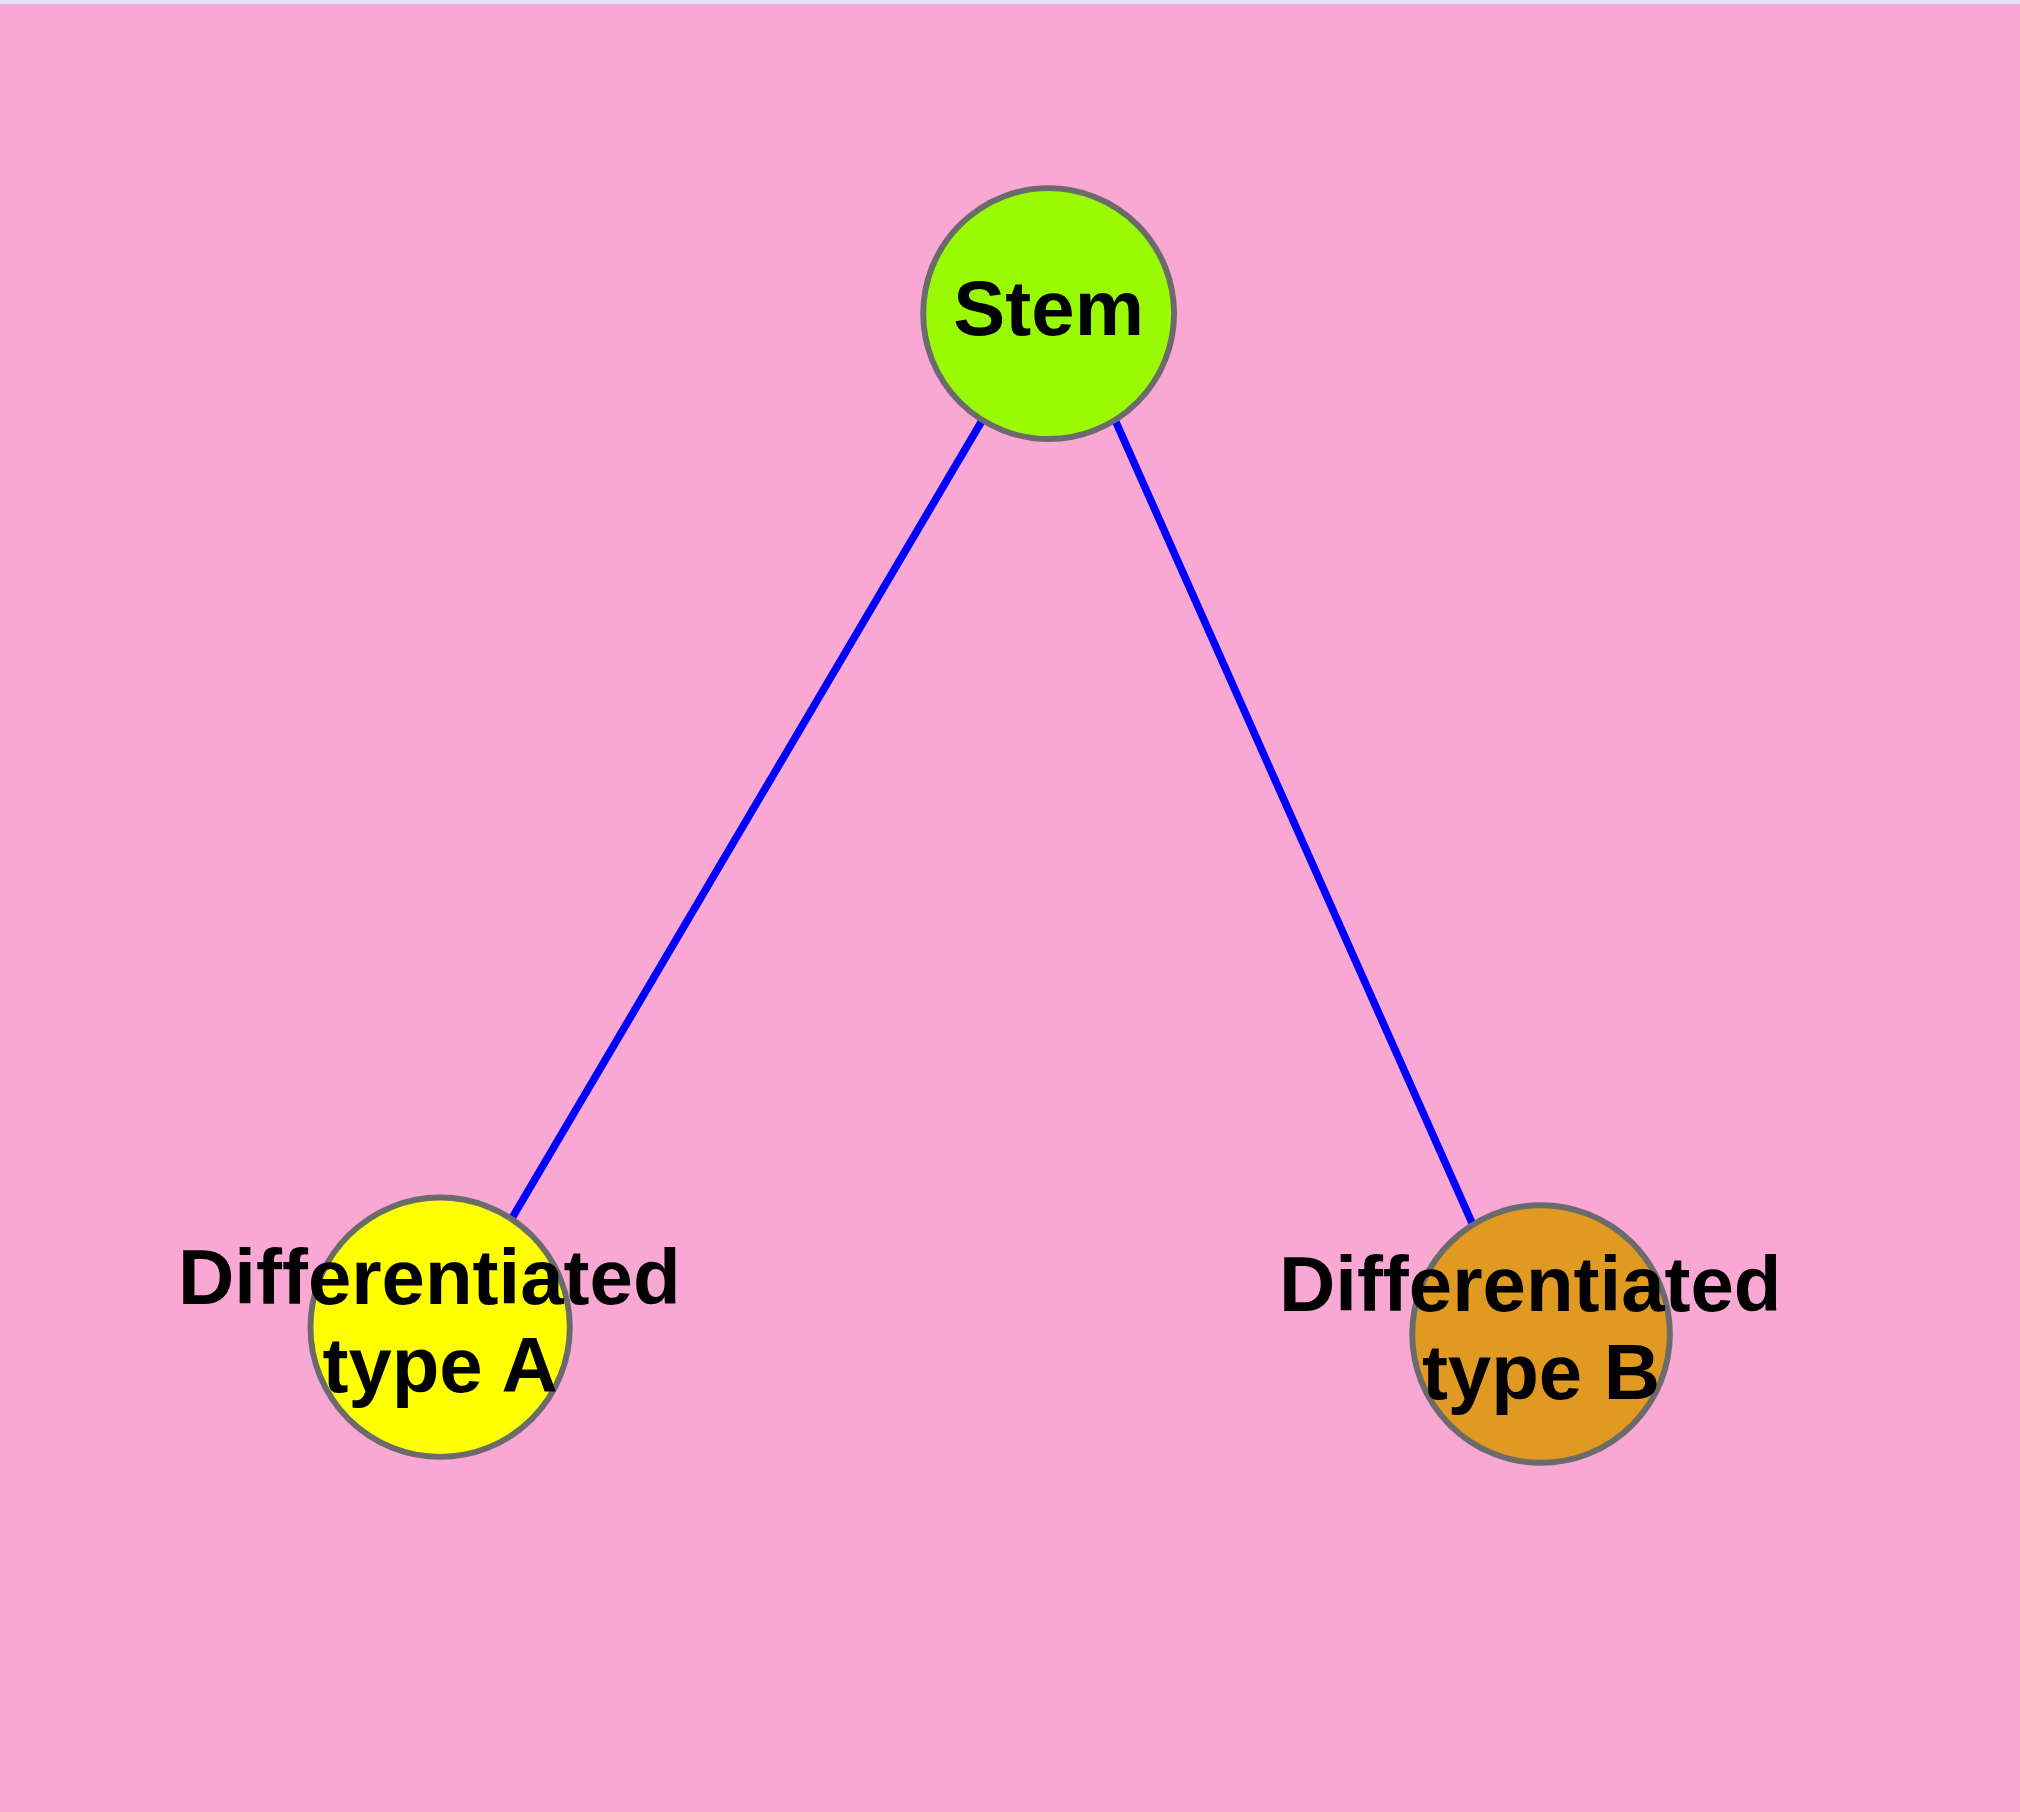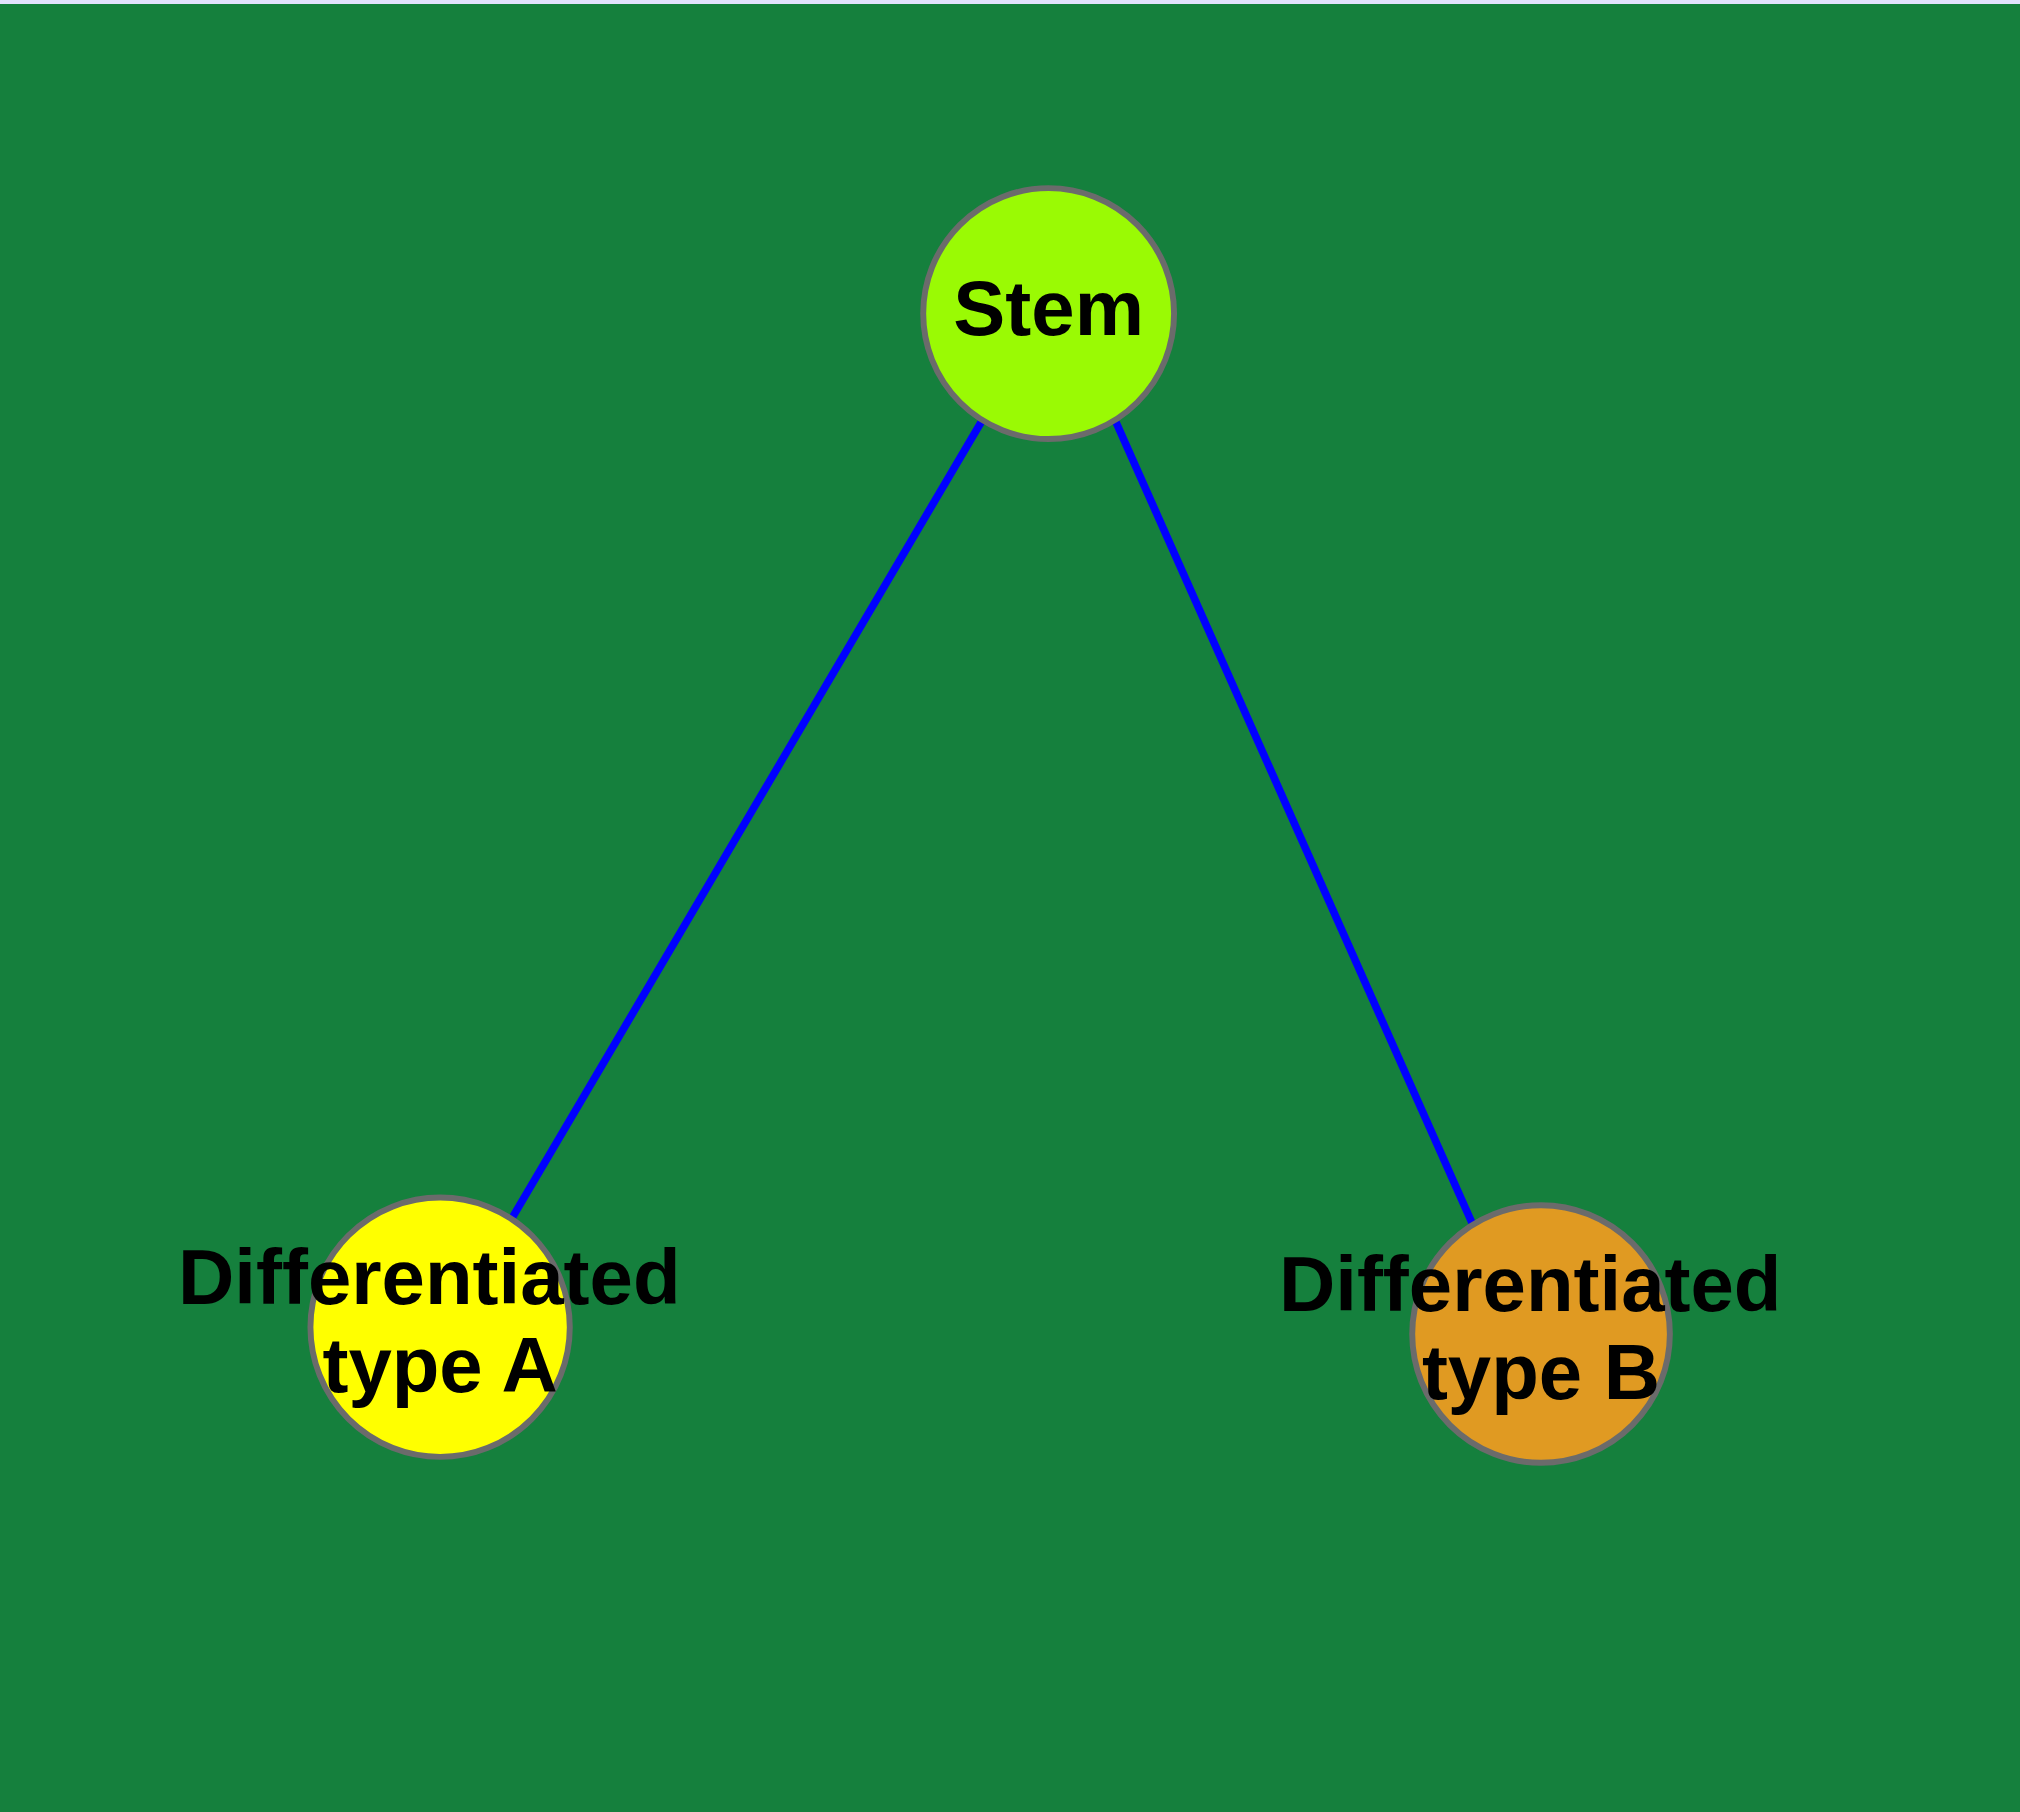--- a/index.html
+++ b/index.html
@@ -53,21 +53,21 @@
   .label-root {
     font-size: 92px;
   }
   .label-leaf {
     font-size: 92px;
   }
 </style>
 </head>
 <body>
 
-<div id="stage" style="width: 2021px; height: 1812px; background: #15803d;">
+<div id="stage" style="width: 2021px; height: 1812px; background: #f9a8d4;">
 
   <div id="top-strip" style="width: 2021px; background: rgb(226, 226, 252);"></div>
 
   <svg id="graph-svg" viewBox="0 0 2384 2138" xmlns="http://www.w3.org/2000/svg" style="width: 2021px; height: 1812px;">
 
     <g>
       <line class="edge-line" x1="1158" y1="497" x2="604" y2="1437" stroke="#0000ff" stroke-width="9"></line>
       <line class="edge-line" x1="1316" y1="497" x2="1737" y2="1444" stroke="#0000ff" stroke-width="9"></line>
     </g>
 

